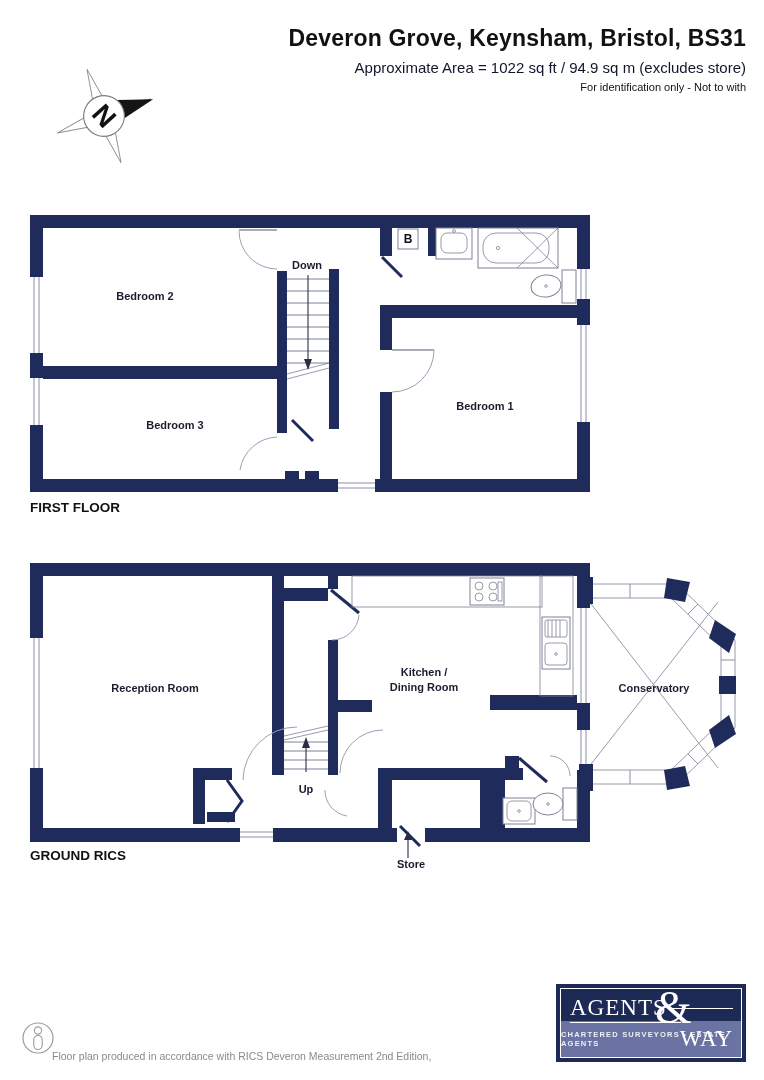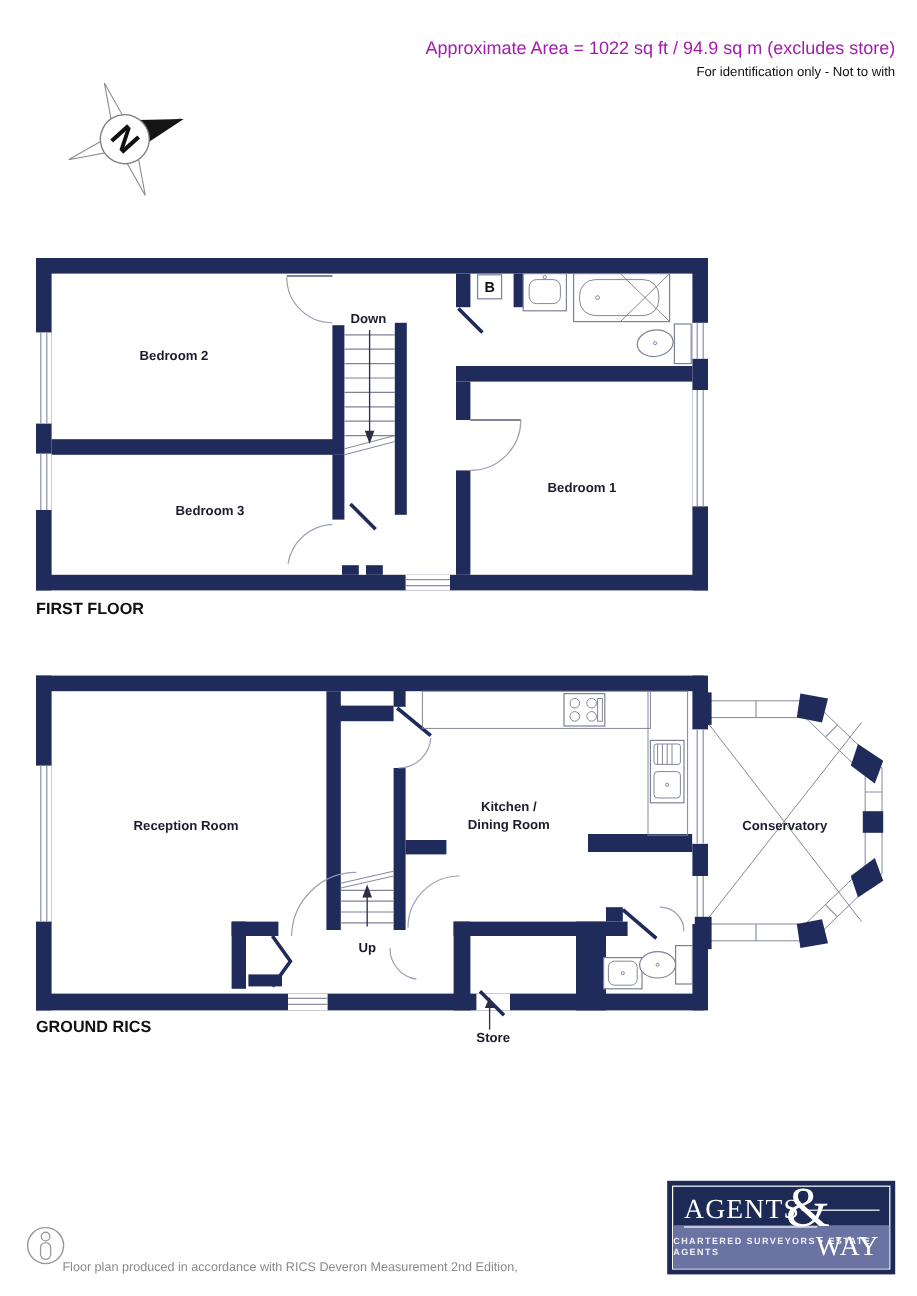--- a/index.html
+++ b/index.html
@@ -1,21 +1,21 @@
 <!DOCTYPE html>
 <html><head>
 <meta charset="utf-8">
 <style>
   html,body{margin:0;padding:0;background:#fff;}
   #page{position:relative;width:764px;height:1080px;background:#fff;overflow:hidden;
         font-family:"Liberation Sans",sans-serif;color:#1b1b1b;}
   
   .hdr{position:absolute;top:25px;right:18px;text-align:right;}
   .hdr .title{font-size:23px;font-weight:bold;color:#111;letter-spacing:.2px;}
-  .hdr .subtitle{font-size:15px;margin-top:7px;color:#a21caf;}
+  .hdr .subtitle{font-size:15px;margin-top:7px;color:#0f172a;}
   .hdr .disclaimer{font-size:11px;margin-top:5px;color:#111;}
   
   .floorlbl{position:absolute;left:30px;font-size:13.5px;font-weight:bold;color:#111;}
   
   svg{position:absolute;overflow:visible;}
   .w{fill:#1f2b5b;}
   .winbg{fill:#ffffff;}
   .wl{stroke:#8b90a6;stroke-width:1;fill:none;}
   .arc{stroke:#9aa0b5;stroke-width:1;fill:none;}
   .lf{stroke:#1f2b5b;stroke-width:3;fill:none;}
@@ -46,20 +46,21 @@
         padding-top:17px;padding-left:12px;}
   .logo-band{height:36px;background:#6a73a2;display:flex;align-items:center;justify-content:center;
         font-size:7.5px;font-weight:bold;letter-spacing:1.2px;color:#eef0f7;}
 </style>
 </head>
 <body>
 
 <div id="page">
 
   <div class="hdr">
+    <div class="title">Deveron Grove, Keynsham, Bristol, BS31</div>
     <div class="subtitle">Approximate Area = 1022 sq ft / 94.9 sq m (excludes store)</div>
     <div class="disclaimer">For identification only - Not to with</div>
   </div>
 
   <svg style="left:48px;top:60px;" width="112" height="112" viewBox="0 0 110 110">
     <g transform="rotate(-20 55 55)">
       <polygon points="55,6 62,48 104,55 62,62 55,104 48,62 6,55 48,48" fill="#fff" stroke="#8d8d8d" stroke-width="0.9"></polygon>
       <polygon points="62,41 106,56 64,66" fill="#151515"></polygon>
       <circle cx="55" cy="55" r="20" fill="#fff" stroke="#7d7d7d" stroke-width="1.1"></circle>
       <text x="55" y="64" transform="rotate(68 55 55)" style="font:bold 27px 'Liberation Sans',sans-serif;fill:#111;text-anchor:middle;">N</text>

